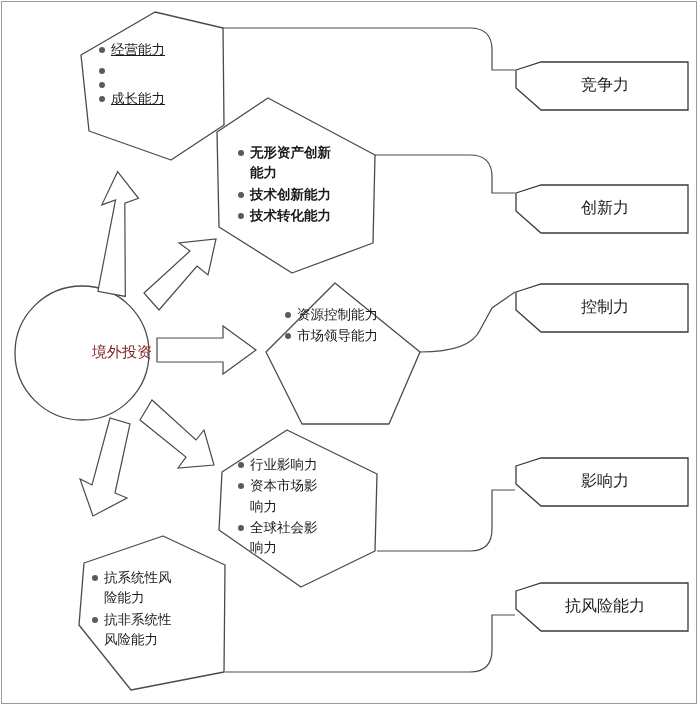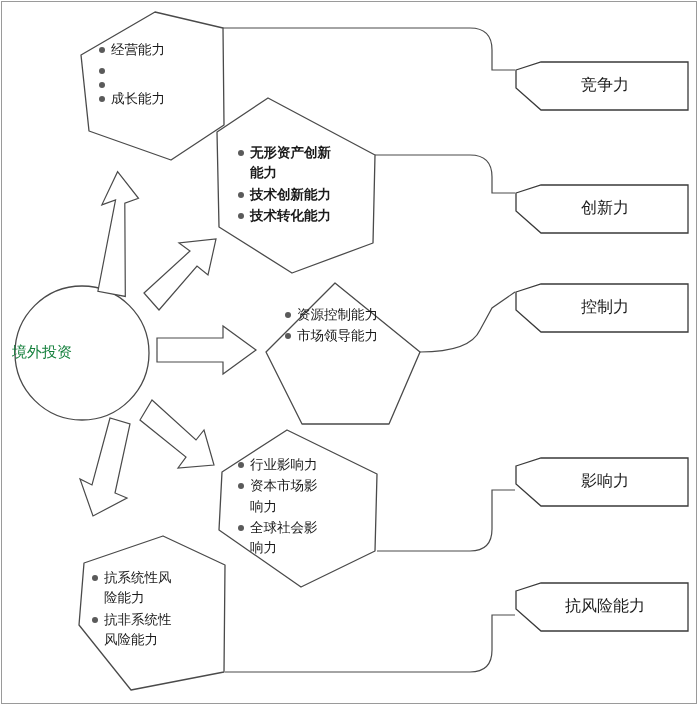--- a/index.html
+++ b/index.html
@@ -53,23 +53,23 @@
     margin-top: 7px;
     margin-right: 6px;
   }
   .bullet-label {
     flex: 1 1 auto;
     white-space: pre-line;
   }
   .core-label {
     position: absolute;
     width: 140px;
-    text-align: left;
+    text-align: right;
     font-size: 15px;
-    color: #15803d;
+    color: #7f1d1d;
   }
   .outcome-label {
     position: absolute;
     width: 150px;
     text-align: center;
     font-size: 16px;
     color: #1a1a1a;
   }
 </style>
 </head>
@@ -125,21 +125,21 @@
       <polygon points="516,70 541,62 688,62 688,110 541,110 516,88"></polygon>
       <polygon points="516,193 541,185 688,185 688,233 541,233 516,211"></polygon>
       <polygon points="516,292 541,284 688,284 688,332 541,332 516,310"></polygon>
       <polygon points="516,466 541,458 688,458 688,506 541,506 516,484"></polygon>
       <polygon points="516,591 541,583 688,583 688,631 541,631 516,609"></polygon>
     </g>
   </svg>
 
   <div class="core-label" style="left:12px; top:343px;">境外投资</div>
 
-  <div class="bullet-list" style="left:99px; top:40px; width:118px;">
+  <div class="bullet-list" style="left:99px; top:40px; width:118px;text-decoration:underline;">
     <div class="bullet-row">
       <span class="bullet-dot"></span>
       <span class="bullet-label">经营能力</span>
     </div>
     <div class="bullet-row">
       <span class="bullet-dot"></span>
     </div>
     <div class="bullet-row">
       <span class="bullet-dot"></span>
     </div>

